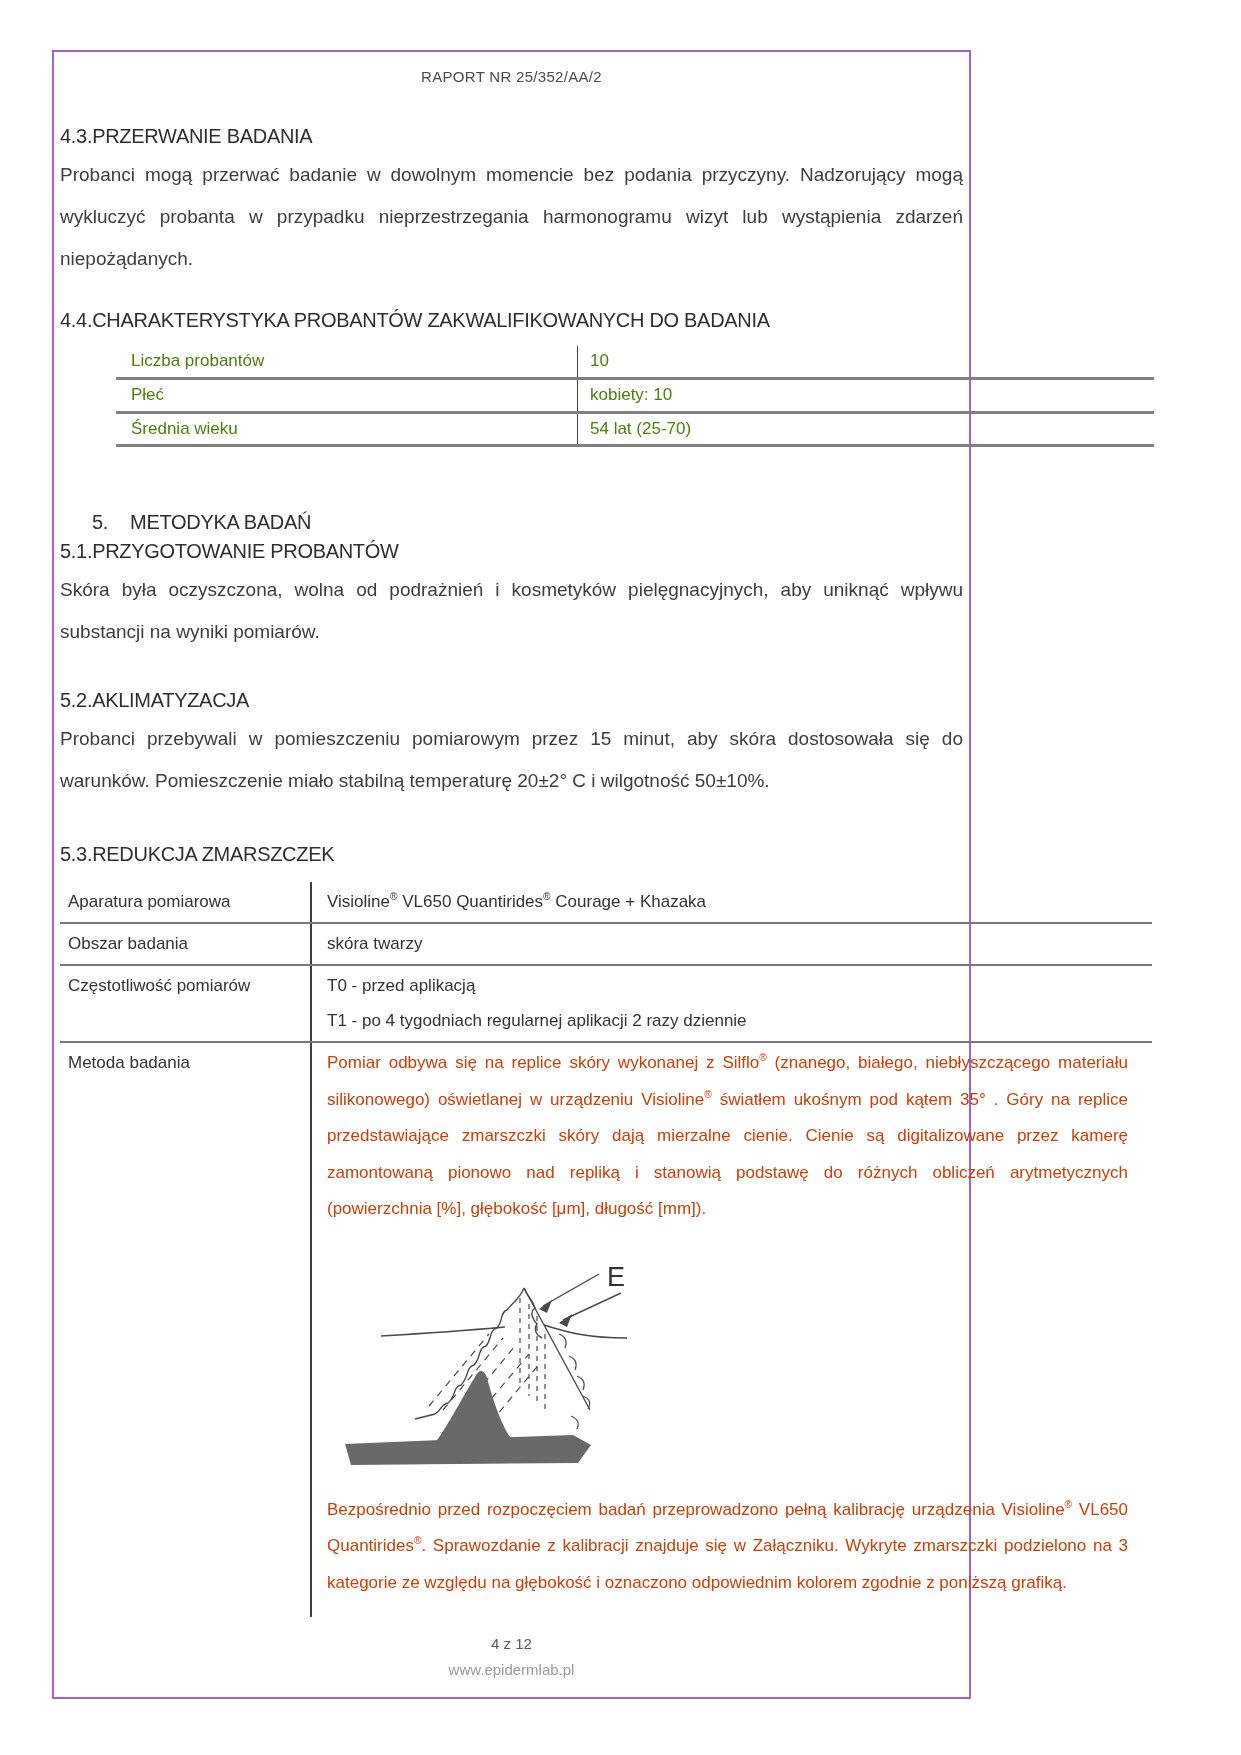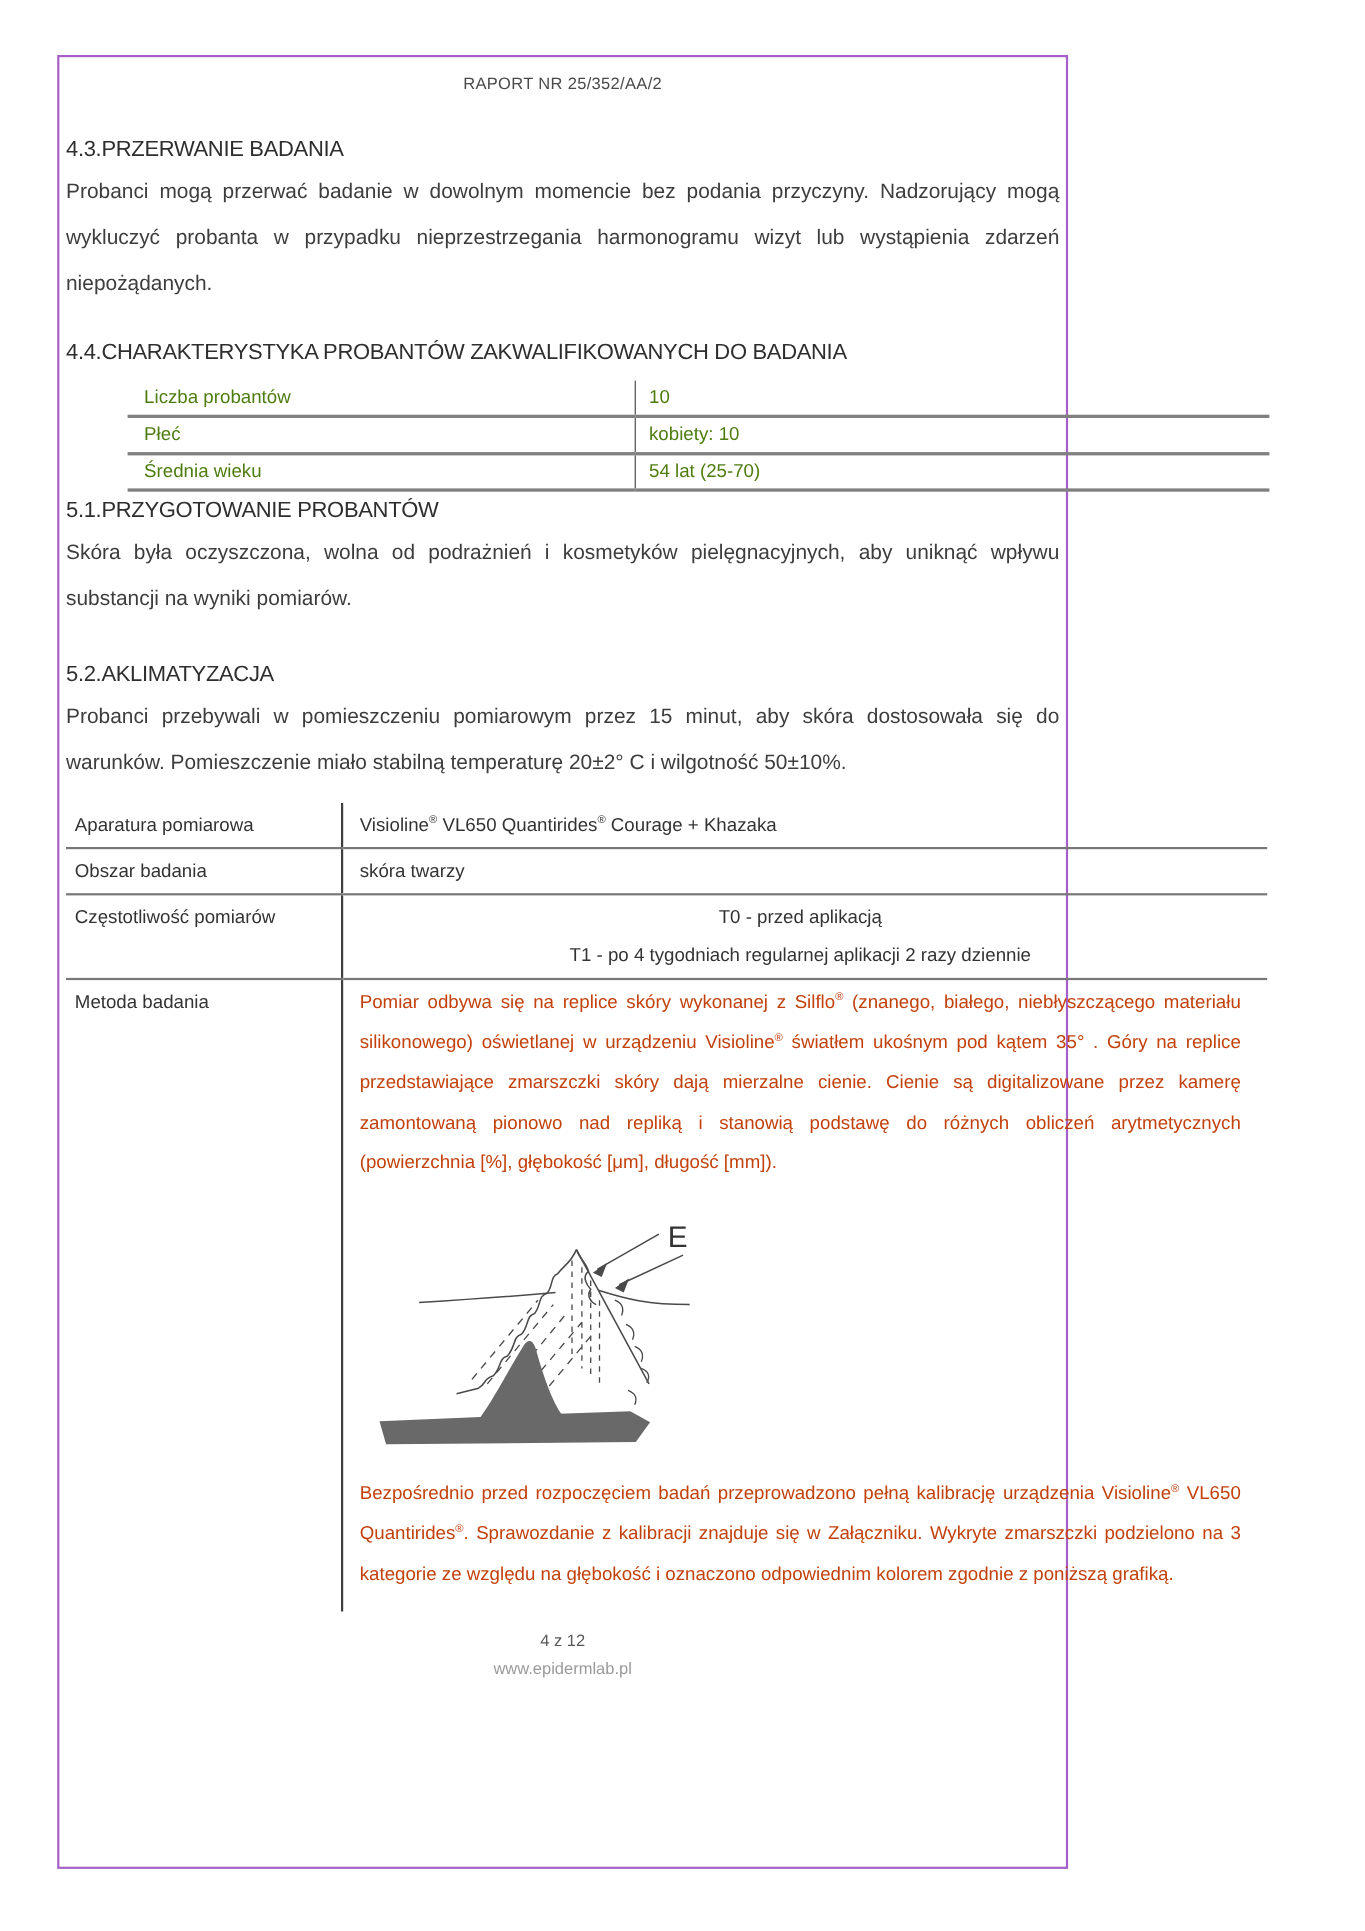--- a/index.html
+++ b/index.html
@@ -24,21 +24,21 @@
   .t44 td { padding:0 0 0 15px; border-bottom:3px solid #808080; font-weight:300; color:#4d7c0f; }
   .t44 td.lbl { width:446px; }
   .t44 td.val { border-left:1px solid #3f3f3f; padding-left:12px; }
 
   
   .t53 { border-collapse:collapse; margin:16px 0 0 0; width:1092px; font-size:17px; line-height:2.1; table-layout:fixed; }
   .t53 td { vertical-align:top; border-bottom:2px solid #777; padding:2px 0 2px 8px; font-weight:300; color:#333; }
   .t53 td.lbl { width:242px; }
   .t53 td.val { border-left:2px solid #3f3f3f; padding-left:15px; padding-right:24px; }
   .t53 tr.last td { border-bottom:none; }
-  .t53 .cell-line { white-space:nowrap; overflow:hidden;text-align:center; }
+  .t53 .cell-line { white-space:nowrap; overflow:hidden; }
   .t53 .method-par { font-size:17px; font-weight:300; line-height:2.15; text-align:justify; margin:0; color:#c2410c; }
 
   .fig-wrap { margin:10px 0 6px 10px; width:392px; height:248px; }
   .fig-wrap svg { display:block; }
 
   .footer { text-align:center; margin-top:18px; }
   .page-num { font-size:15px; color:#5a5a5a; }
   .website  { font-size:15px; color:#9a9a9a; margin-top:9px; }
 </style>
 </head>
@@ -64,27 +64,29 @@
         <td class="lbl">Płeć</td>
         <td class="val">kobiety: 10</td>
       </tr>
       <tr>
         <td class="lbl">Średnia wieku</td>
         <td class="val">54 lat (25-70)</td>
       </tr>
     </tbody>
       </table>
 
+    <h2 class="sec-title num-indent" style="margin-top:64px;"><span>5.</span><span class="gap"></span><span>METODYKA BADAŃ</span></h2>
 
     <h2 class="sec-title" style="margin-top:6px;">5.1.PRZYGOTOWANIE PROBANTÓW</h2>
     <p class="body-text" style="margin-top:6px;">Skóra była oczyszczona, wolna od podrażnień i kosmetyków pielęgnacyjnych, aby uniknąć wpływu substancji na wyniki pomiarów.</p>
 
     <h2 class="sec-title" style="margin-top:36px;">5.2.AKLIMATYZACJA</h2>
     <p class="body-text" style="margin-top:6px;">Probanci przebywali w pomieszczeniu pomiarowym przez 15 minut, aby skóra dostosowała się do warunków. Pomieszczenie miało stabilną temperaturę 20±2° C i wilgotność 50±10%.</p>
 
+    <h2 class="sec-title" style="margin-top:42px;">5.3.REDUKCJA ZMARSZCZEK</h2>
 
     <table class="t53">
       <tbody>
           <tr>
         <td class="lbl">Aparatura pomiarowa</td>
         <td class="val">Visioline<sup>®</sup> VL650 Quantirides<sup>®</sup> Courage + Khazaka</td>
       </tr>
       <tr>
         <td class="lbl">Obszar badania</td>
         <td class="val">skóra twarzy</td>

